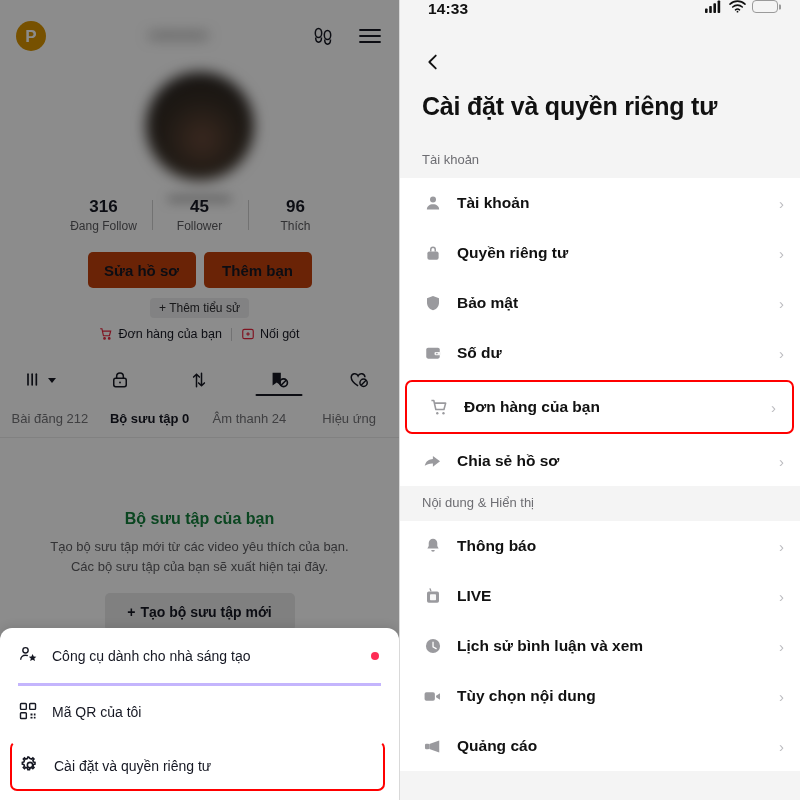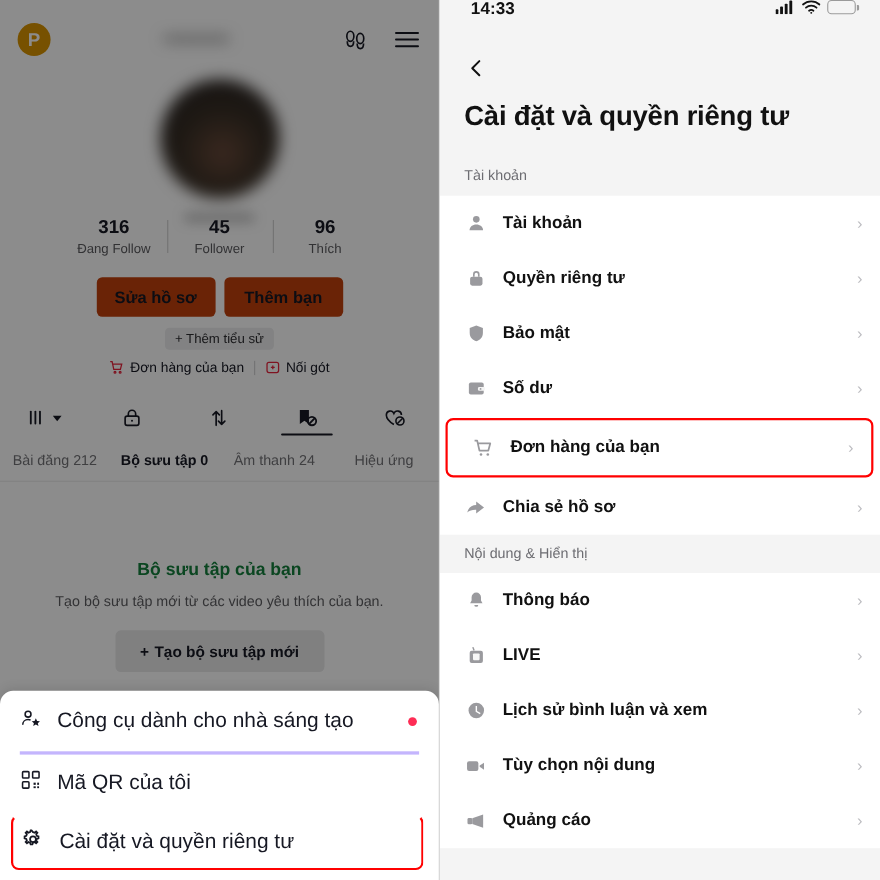--- a/index.html
+++ b/index.html
@@ -148,21 +148,21 @@
   .sheet {
     position: absolute; left: 0; right: 0; bottom: 0; height: 172px;
     background: #ffffff;
     border-top-left-radius: 12px; border-top-right-radius: 12px;
     z-index: 60;
     box-shadow: 0 -2px 10px rgba(0,0,0,0.10);
     padding: 0 18px;
   }
   .sheet-item {
     height: 55px; display: flex; align-items: center; gap: 14px;
-    font-size: 19px; color: #161823;
+    font-size: 14px; color: #161823;
     position: relative;
   }
   .sheet-item + .sheet-item { border-top: 3px solid #c4b5fd; }
   .sheet-item.highlight {
     border: 2.5px solid #ff0000; border-radius: 7px;
     padding-left: 8px; margin-left: -8px; margin-right: -4px;
     height: 50px; margin-top: 3px;
   }
   .sheet-item.highlight + .sheet-item, .sheet-item.highlight { border-top-color: transparent; }
   .red-dot {
@@ -347,20 +347,21 @@
         <div class="tab-lbl active">Bộ sưu tập 0</div>
         <div class="tab-lbl">Âm thanh 24</div>
         <div class="tab-lbl">Hiệu ứng</div>
       </div>
       <div class="tabbar-divider"></div>
 
       <div class="empty-state">
         <div class="empty-title">Bộ sưu tập của bạn</div>
         <div class="empty-sub">
           <div>Tạo bộ sưu tập mới từ các video yêu thích của bạn.</div>
+          <div>Các bộ sưu tập của bạn sẽ xuất hiện tại đây.</div>
         </div>
         <div class="create-btn">
           <span>+</span>
           <span>Tạo bộ sưu tập mới</span>
         </div>
       </div>
 
       <div class="dim-overlay"></div>
 
       <div class="sheet">

